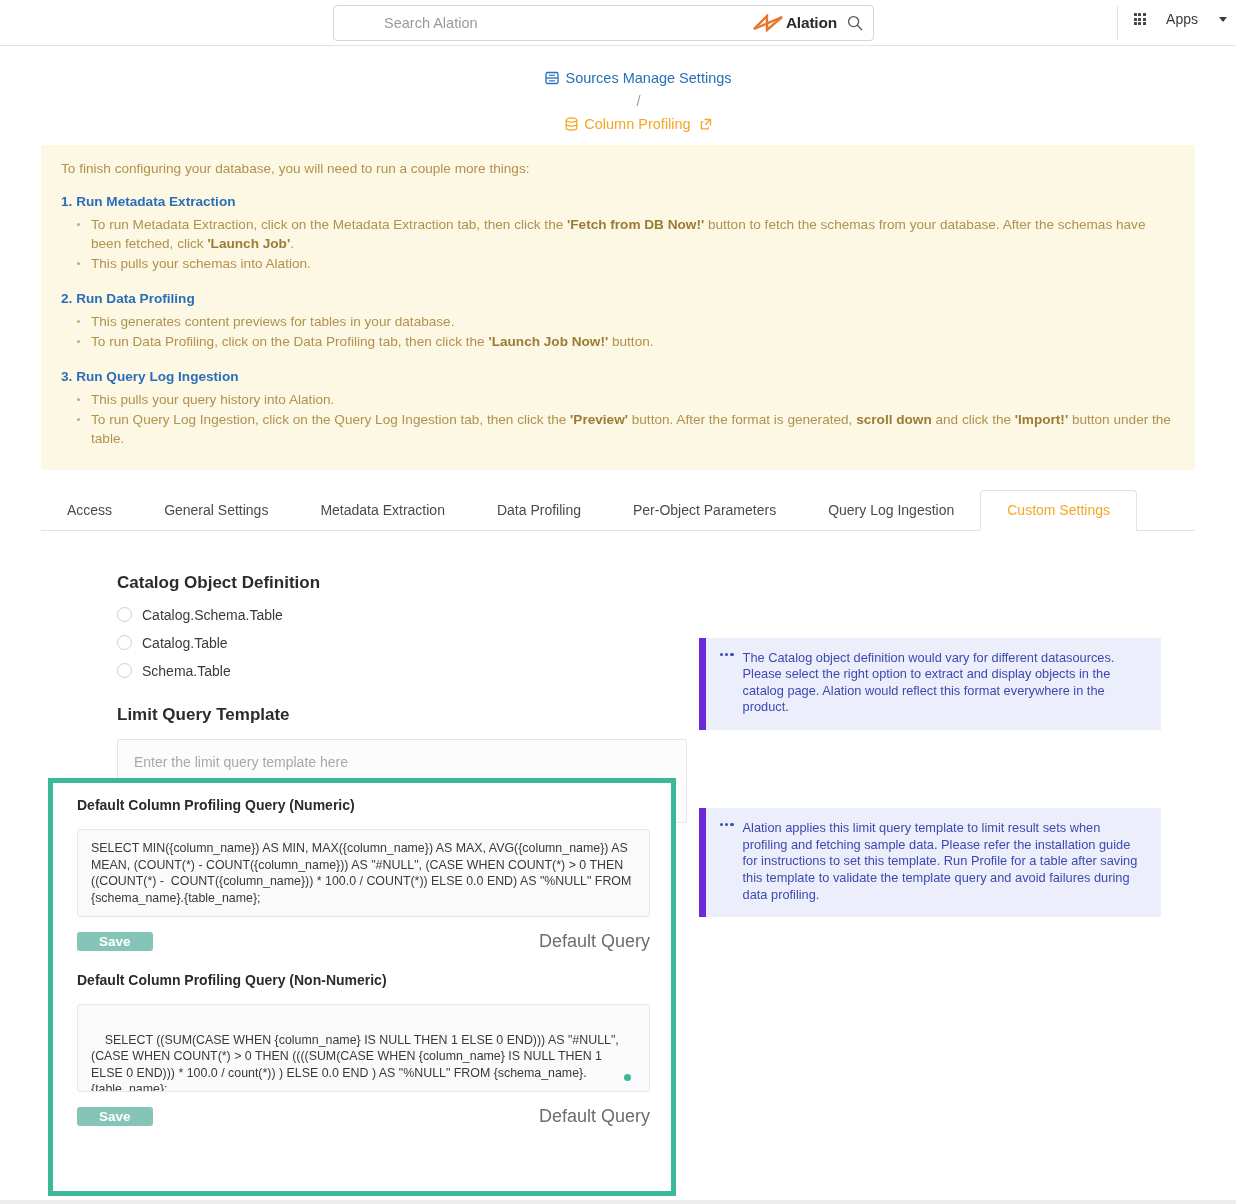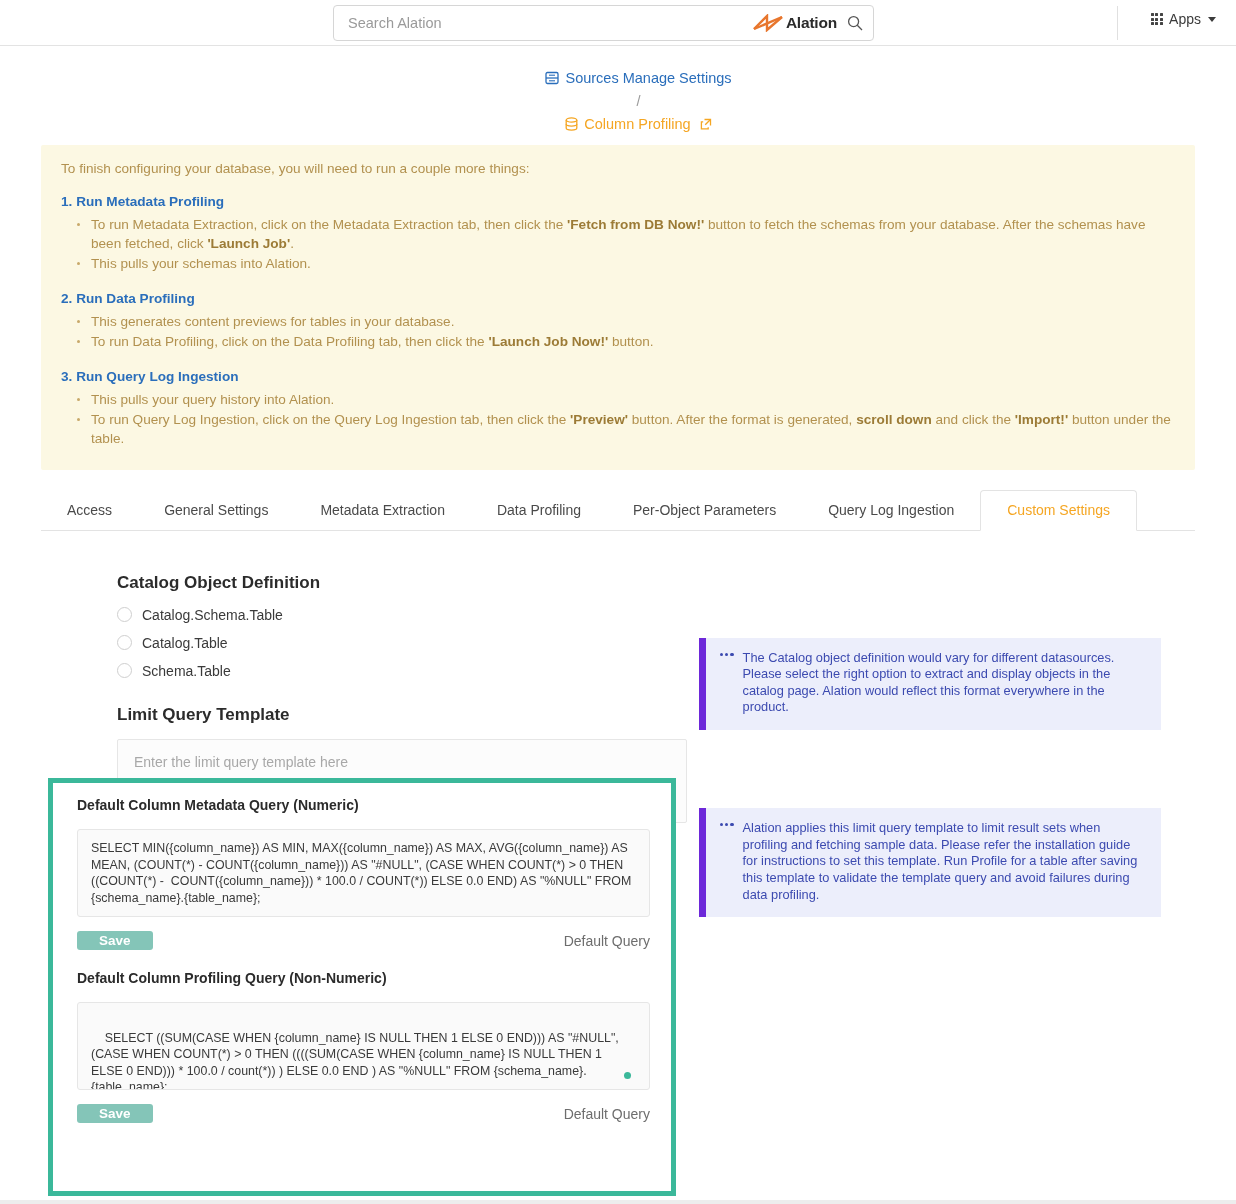--- a/index.html
+++ b/index.html
@@ -25,37 +25,37 @@
     position:absolute; left:333px; top:5px;
     width:541px; height:36px;
     border:1px solid #d6d6d6; border-radius:4px;
     background:#fff;
     display:flex; align-items:center;
     padding:0 10px 0 12px;
   }
   .search-input {
     flex:1; border:none; outline:none;
     font-family:"Liberation Sans", sans-serif;
-    font-size:14.5px; color:#333; background:transparent;
+    font-size:14.5px; color:#333; background:transparent;margin-left:36px;
   }
   .search-input::placeholder { color:#9a9a9a; }
   .brand { display:flex; align-items:center; gap:3px; }
   .brand-mark { display:block; }
   .brand-name {
     font-size:15.5px; color:#2b2b2b; font-weight:600; letter-spacing:-0.2px;
   }
   .search-mag { margin-left:10px; color:#555; display:block; }
 
   .apps-divider {
     position:absolute; right:118px; top:6px;
     width:1px; height:34px; background:#e0e0e0;
   }
   .apps-btn {
-    position:absolute; right:20px; top:11px;
-    display:flex; align-items:center; gap:6px;
+    position:absolute; right:9px; top:11px;
+    display:flex; align-items:center; gap:20px;
     cursor:pointer;
   }
   .apps-grid {
     display:grid; grid-template-columns:repeat(3,3px);
     grid-auto-rows:3px; gap:1.6px;
   }
   .apps-grid i { display:block; width:3px; height:3px; background:#444; border-radius:0.5px; }
   .apps-label { font-size:14px; color:#3b3b3b; }
   .caret-down {
     width:0;height:0;border-left:4.5px solid transparent;border-right:4.5px solid transparent;
@@ -191,21 +191,21 @@
     position:relative;
   }
   .sql-dot {
     position:absolute; right:18px; bottom:10px;
     width:7px; height:7px; border-radius:50%; background:#3bb89a;
   }
   .row-save {
     display:flex; align-items:center; justify-content:space-between;
     width:573px; margin-top:14px;
   }
-  .default-query { font-size:14px; color:#6d6d6d; }
+  .default-query { font-size:18px; color:#6d6d6d; }
 
   .footer-line {
     position:absolute; left:0; bottom:0; width:100%; height:4px; background:#ededed;
   }
 </style>
 </head>
 <body>
 
 <div class="topbar">
   <div class="search-wrap">
@@ -264,21 +264,21 @@
       <path d="M4.5 1.5 H10.5 V7.5" fill="none" stroke="#f5a623" stroke-width="1.3"></path>
       <path d="M10.2 1.8 L5.2 6.8" fill="none" stroke="#f5a623" stroke-width="1.3"></path>
       <path d="M8.2 9.2 V10.8 H1.4 V3.8 H3.2" fill="none" stroke="#f5a623" stroke-width="1.3"></path>
     </svg>
   </span>
 </div>
 
 <div class="notice">
   <p class="intro">To finish configuring your database, you will need to run a couple more things:</p>
   <div id="notice-steps">
-      <h4><span class="num">1. </span><span>Run Metadata Profiling</span></h4>
+      <h4><span class="num">1. </span><span>Run Metadata Extraction</span></h4>
       <ul>
         <li><span>To run Metadata Extraction, click on the Metadata Extraction tab, then click the </span><b>'Fetch from DB Now!'</b><span> button to fetch the schemas from your database. After the schemas have been fetched, click </span><b>'Launch Job'</b><span>.</span></li>
         <li><span>This pulls your schemas into Alation.</span></li>
       </ul>
       <h4><span class="num">2. </span><span>Run Data Profiling</span></h4>
       <ul>
         <li><span>This generates content previews for tables in your database.</span></li>
         <li><span>To run Data Profiling, click on the Data Profiling tab, then click the </span><b>'Launch Job Now!'</b><span> button.</span></li>
       </ul>
       <h4><span class="num">3. </span><span>Run Query Log Ingestion</span></h4>
@@ -340,21 +340,21 @@
           <i></i>
           <i></i>
         </span>
       <span>Alation applies this limit query template to limit result sets when profiling and fetching sample data. Please refer the installation guide for instructions to set this template. Run Profile for a table after saving this template to validate the template query and avoid failures during data profiling.</span>
     </div>
   </div>
 </div>
 
 <div class="custom-queries">
 
-  <div class="cq-sub">Default Column Metadata Query (Numeric)</div>
+  <div class="cq-sub">Default Column Profiling Query (Numeric)</div>
   <div class="sql-box">SELECT MIN({column_name}) AS MIN, MAX({column_name}) AS MAX, AVG({column_name}) AS MEAN, (COUNT(*) - COUNT({column_name})) AS "#NULL", (CASE WHEN COUNT(*) &gt; 0 THEN ((COUNT(*) -  COUNT({column_name})) * 100.0 / COUNT(*)) ELSE 0.0 END) AS "%NULL" FROM {schema_name}.{table_name};</div>
   <div class="row-save">
     <button class="btn-save">Save</button>
     <span class="default-query">Default Query</span>
   </div>
 
   <div class="cq-sub" style="margin-top:20px;">Default Column Profiling Query (Non-Numeric)</div>
   <div class="sql-box">
     <span>SELECT ((SUM(CASE WHEN {column_name} IS NULL THEN 1 ELSE 0 END))) AS "#NULL", (CASE WHEN COUNT(*) &gt; 0 THEN ((((SUM(CASE WHEN {column_name} IS NULL THEN 1 ELSE 0 END))) * 100.0 / count(*)) ) ELSE 0.0 END ) AS "%NULL" FROM {schema_name}.{table_name};</span>
     <span class="sql-dot"></span>

